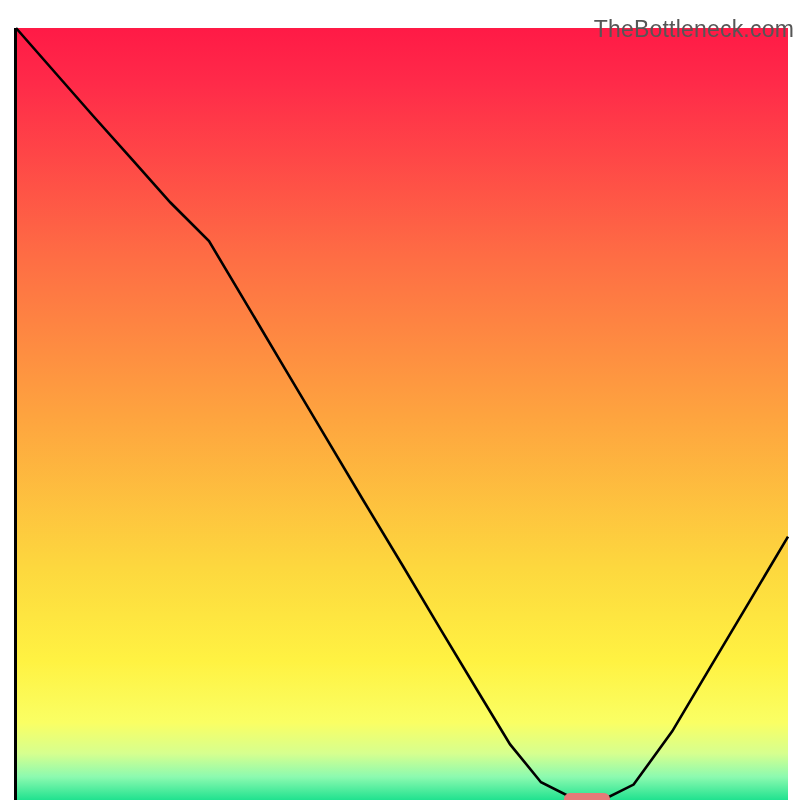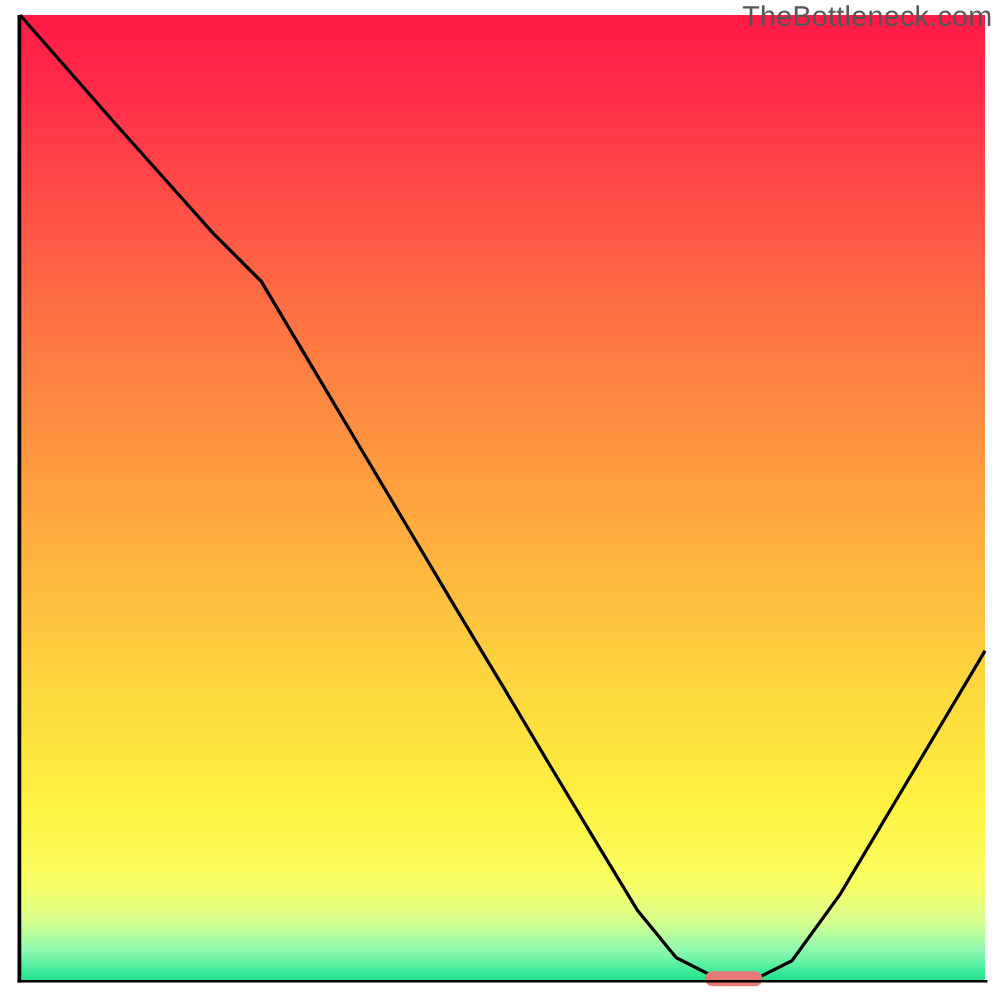--- a/index.html
+++ b/index.html
@@ -7,20 +7,21 @@
     padding: 0;
     width: 800px;
     height: 800px;
     background: #ffffff;
     font-family: Arial, Helvetica, sans-serif;
   }
   .plot-container {
     position: relative;
     width: 800px;
     height: 624px;
+    margin-top: 16px;
   }
   .axes-frame {
     position: absolute;
     left: 16px;
     top: 12px;
     width: 772px;
     height: 772px;
     box-sizing: border-box;
   }
   .gradient-area {

